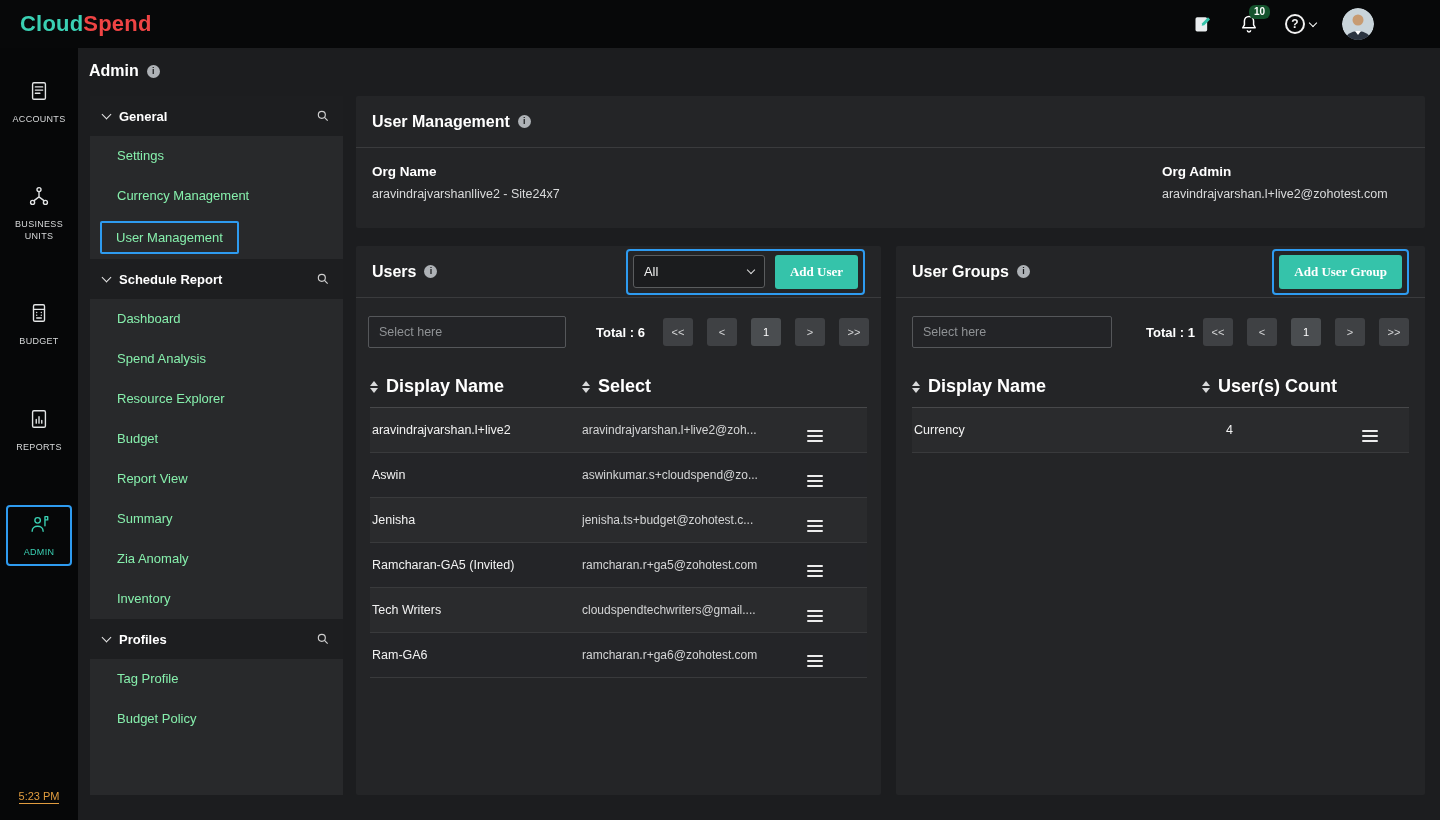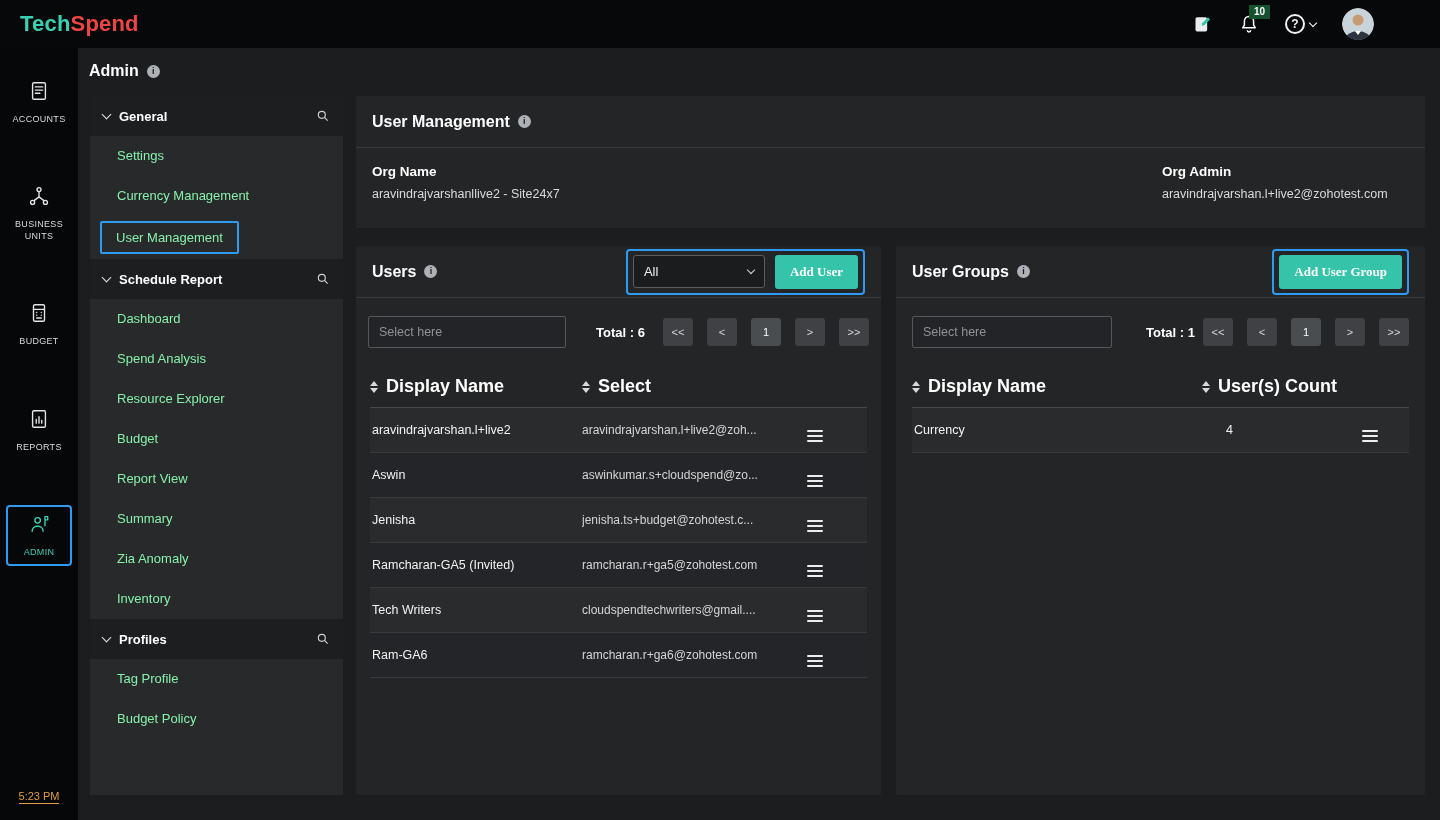--- a/index.html
+++ b/index.html
@@ -12,21 +12,21 @@
 
   
   .topbar { position:absolute; top:0; left:0; width:1440px; height:48px;
     background:#070809; display:flex; align-items:center; padding:0 20px; z-index:5; }
   .logo { font-size:22px; font-weight:bold; letter-spacing:.2px; }
   .logo-cloud { color:#3ad0b3; }
   .logo-spend { color:#ef4444; }
   .topbar-icons { margin-left:auto; display:flex; align-items:center; gap:26px; }
   .tb-icon { position:relative; display:inline-flex; align-items:center; cursor:pointer; }
   .badge { position:absolute; top:-8px; right:-11px; background:#14532d; color:#fff;
-    font-size:10px; font-weight:bold; padding:2px 5px; border-radius:0; line-height:1; }
+    font-size:10px; font-weight:bold; padding:2px 5px; border-radius:6px; line-height:1; }
   .help-circle { width:20px; height:20px; border:2px solid #f2f2f2; border-radius:50%;
     display:inline-flex; align-items:center; justify-content:center; font-size:12px;
     font-weight:bold; color:#f2f2f2; }
   .caret-down { width:6px; height:6px; border-right:1.8px solid #fff; border-bottom:1.8px solid #fff;
     transform:rotate(45deg); margin-left:5px; margin-top:-3px; }
   .avatar-wrap { width:32px; height:32px; border-radius:50%; overflow:hidden; display:inline-flex; }
   .apps { display:grid; grid-template-columns:repeat(3,5px); grid-auto-rows:5px; gap:2.5px; }
   .apps i { background:#fff; border-radius:1px; }
 
   
@@ -120,21 +120,21 @@
   .td-email { font-size:12px; color:#d4d5d6; white-space:nowrap; overflow:hidden; }
   .td-count { font-size:12.5px; color:#f2f2f2; padding-left:24px; }
   .menu-icon { display:inline-flex; flex-direction:column; gap:3px; width:16px; cursor:pointer; }
   .menu-icon i { display:block; height:2px; background:#ededed; border-radius:1px; }
 </style>
 </head>
 <body>
 
 <header class="topbar">
   <div class="logo">
-    <span class="logo-cloud">Tech</span><span class="logo-spend">Spend</span>
+    <span class="logo-cloud">Cloud</span><span class="logo-spend">Spend</span>
   </div>
   <div class="topbar-icons">
     <span class="tb-icon">
       <svg width="20" height="20" viewBox="0 0 24 24">
           <rect x="3" y="4" width="14" height="17" rx="2" fill="#e9edef"></rect>
           <path d="M13.5 13.5l7-7L18 4l-7 7-.5 3z" fill="#35c3aa"></path>
         </svg>
     </span>
     <span class="tb-icon">
       <svg width="20" height="22" viewBox="0 0 24 24" fill="none" stroke="#fff" stroke-width="1.8" stroke-linejoin="round">

